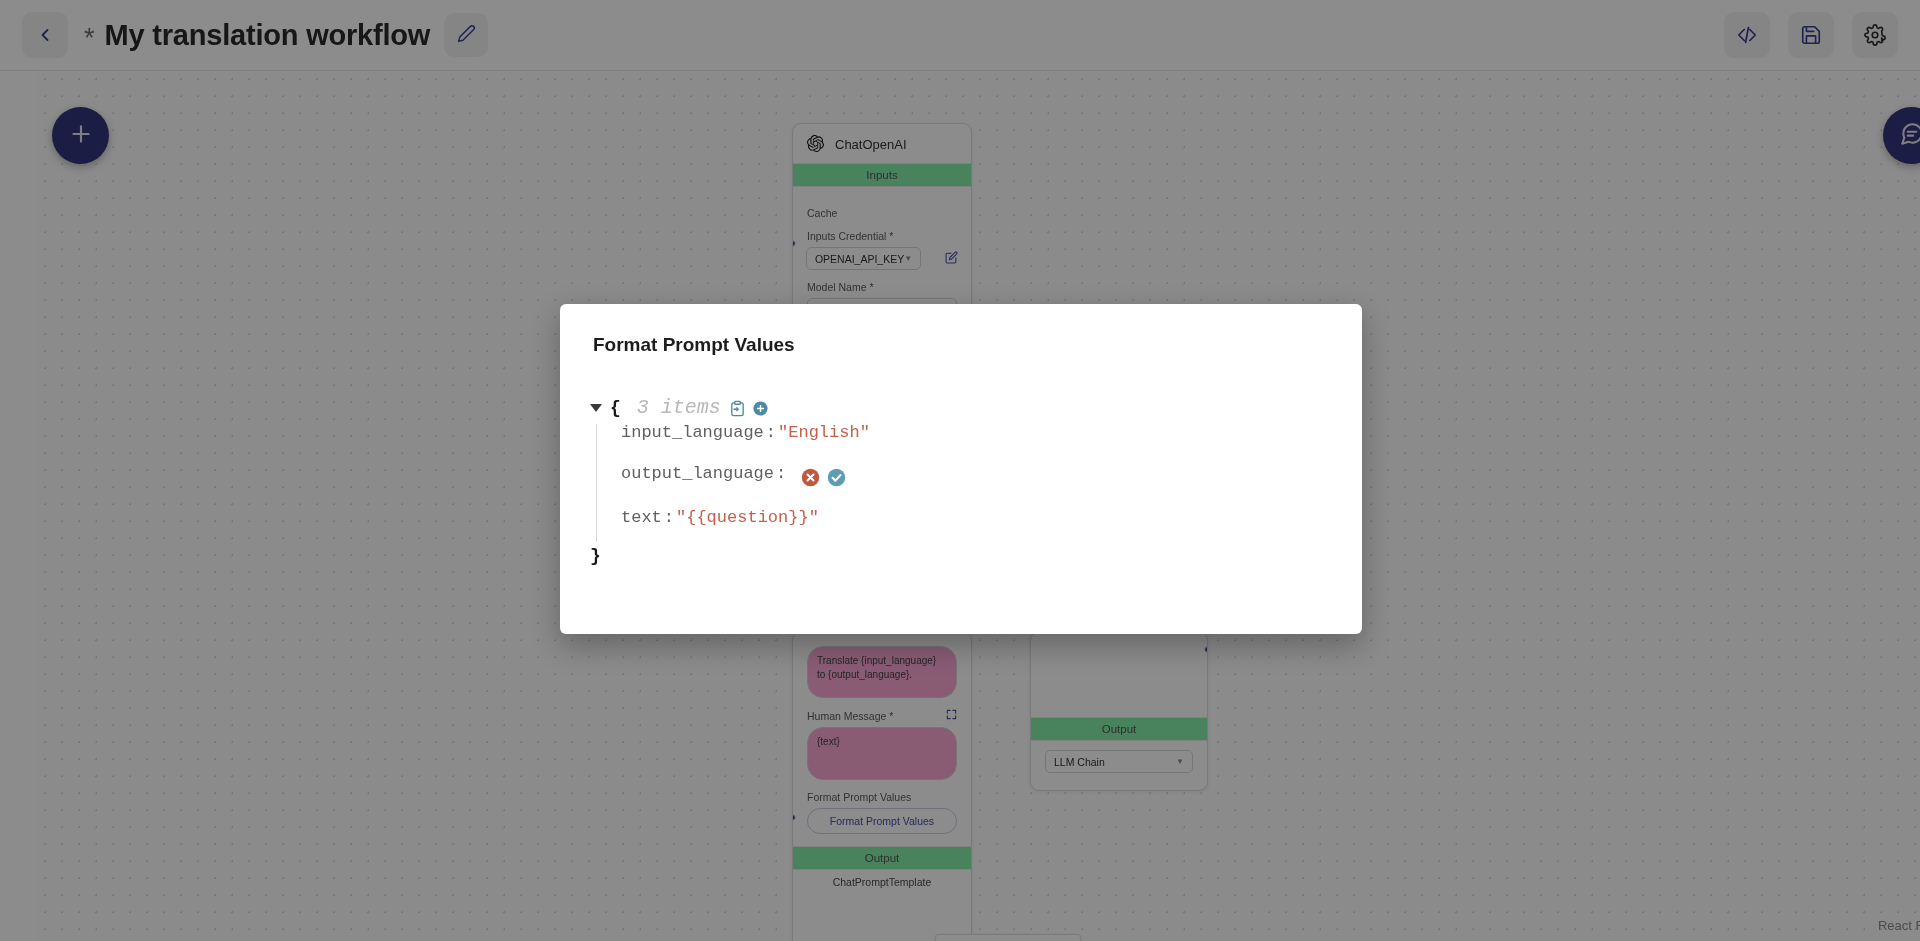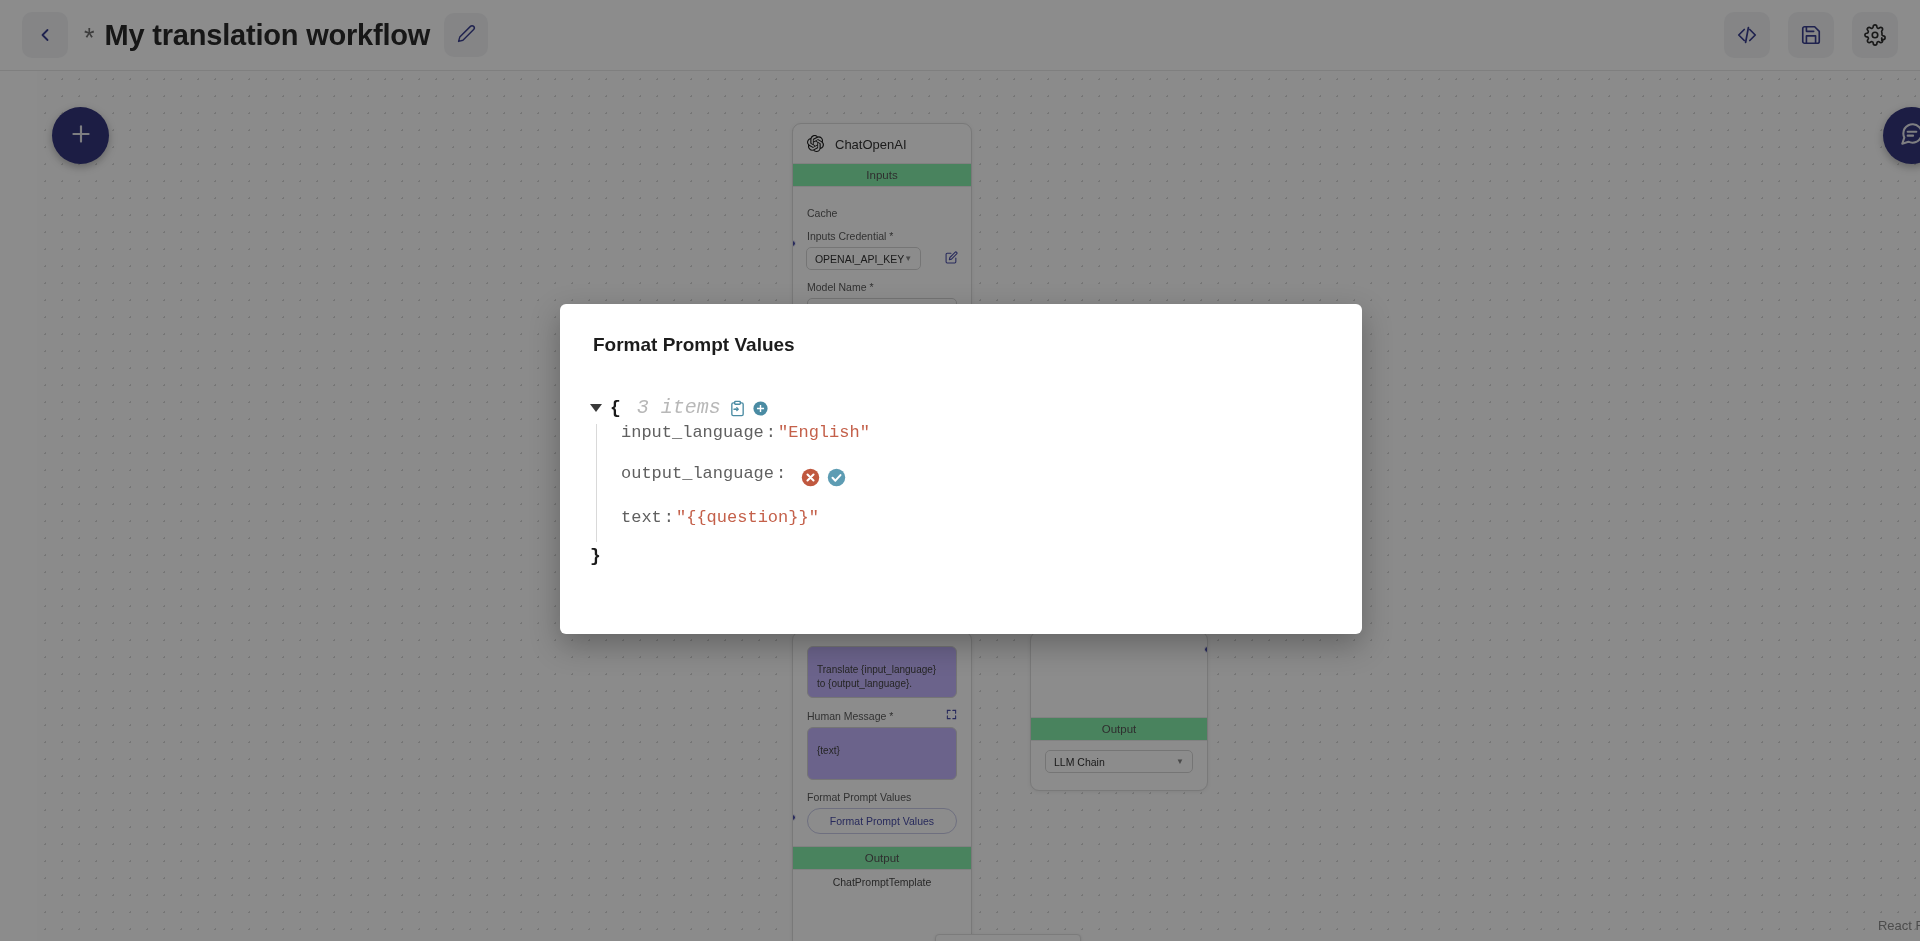--- a/index.html
+++ b/index.html
@@ -144,26 +144,26 @@
     border-radius: 5px;
     display: flex; align-items: center;
     padding: 0 8px;
     font-size: 10.5px;
     color: #333;
     background: #fff;
   }
   .select-box .caret { margin-left: auto; color: #888; font-size: 8px; }
   .textarea-box {
     border: 1px solid #d6d6d6;
-    border-radius: 6px;
-    padding: 16px 9px;
+    border-radius: 16px;
+    padding: 7px 9px;
     font-size: 10px;
     color: #444;
     line-height: 1.35;
-    background:#c4b5fd;
+    background:#f9a8d4;
   }
   .btn-outline {
     border: 1px solid #c9cbe8;
     border-radius: 14px;
     color: #4a4ea8;
     text-align: center;
     font-size: 10.5px;
     padding: 6px 0;
     cursor: pointer;
     background: #fff;

